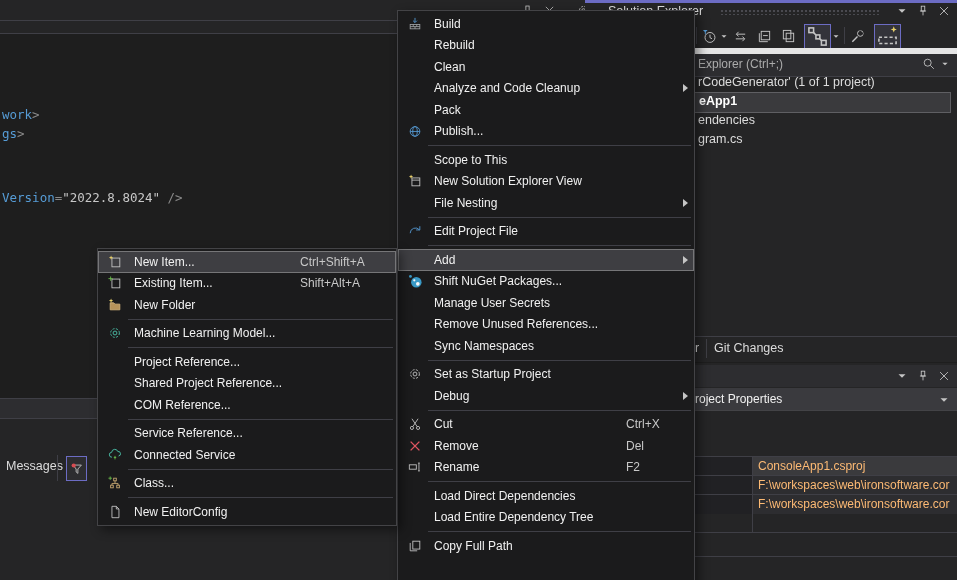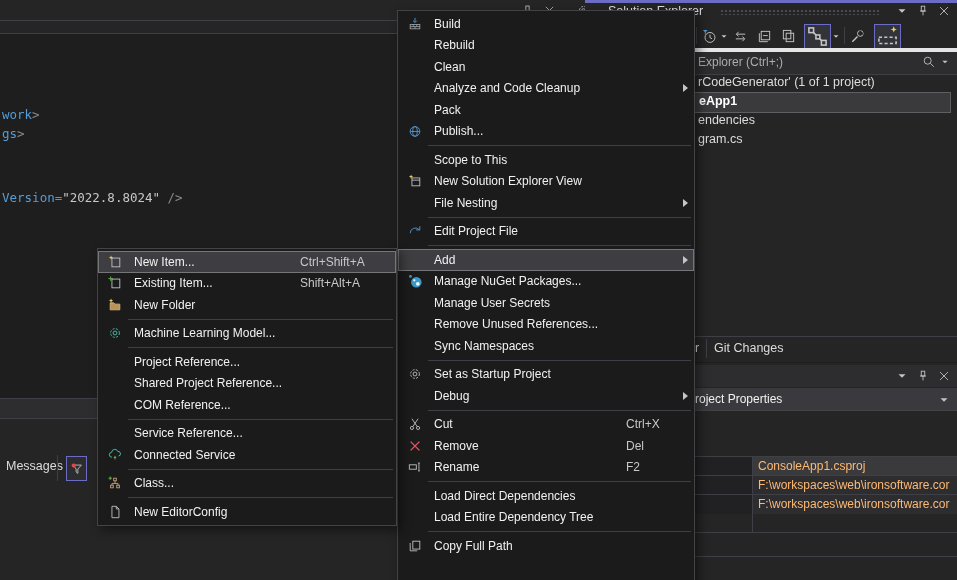--- a/index.html
+++ b/index.html
@@ -29,21 +29,21 @@
   .se-dots{position:absolute;left:135px;top:9px;width:160px;height:6px;
            background-image:radial-gradient(#4A4A50 1px,transparent 1.1px);background-size:4px 4px;}
   .ti{width:14px;height:14px;display:inline-block;}
   .ti svg{width:14px;height:14px;}
   .se-title-icons{position:absolute;right:6px;top:4px;display:flex;gap:7px;}
   .se-toolbar{position:absolute;left:0;top:22px;right:0;height:26px;border-bottom:0;}
   .tb{position:absolute;top:5px;width:18px;height:18px;display:flex;align-items:center;justify-content:center;}
   .tb svg{width:15px;height:15px;}
   .tb-box{position:absolute;top:2px;width:25px;height:23px;border:1px solid #6C6CC4;background:#33333A;display:flex;align-items:center;justify-content:center;}
   .tb-sep{position:absolute;top:5px;width:1px;height:17px;background:#3F3F46;}
-  .se-search{position:absolute;left:0;top:48px;right:0;height:22px;background:#2D2D30;border-top:4px solid #e5e5e5;border-bottom:1px solid #3F3F46;}
+  .se-search{position:absolute;left:0;top:48px;right:0;height:22px;background:#2D2D30;border-top:6px solid #e5e5e5;border-bottom:1px solid #3F3F46;}
   .se-search-text{position:absolute;left:113px;top:3px;font-size:12px;color:#ABABAB;white-space:nowrap;}
   .se-search-icons{position:absolute;right:5px;top:3px;display:flex;gap:2px;align-items:center;}
   .tree-row{position:absolute;left:0;right:0;height:19px;}
   .tree-label{position:absolute;left:113px;top:2px;font-size:12.5px;color:#DCDCDC;white-space:nowrap;}
   .tree-row.sel{left:1px;right:6px;background:#3A3A3D;border:1px solid #5F5F63;}
   .tree-row.sel .tree-label{font-weight:bold;color:#FFFFFF;left:112px;top:1px;}
   .se-tabs{position:absolute;left:0;top:336px;right:0;height:23px;border-top:1px solid #3F3F46;background:#252526;}
   .se-tab-label{position:absolute;top:4px;font-size:12.5px;color:#DCDCDC;white-space:nowrap;}
   .se-tab-vline{position:absolute;top:2px;width:1px;height:19px;background:#3F3F46;}
   
@@ -399,21 +399,21 @@
       </div>
       <div class="mi">
         <span class="mi-icon">
           <svg viewBox="0 0 16 16">
             <circle cx="9.5" cy="9.5" r="6" fill="#3999C6"></circle>
             <circle cx="11.2" cy="11.2" r="2.1" fill="#F6F6F6"></circle>
             <circle cx="7.2" cy="7.2" r="1.3" fill="#F6F6F6"></circle>
             <circle cx="2.8" cy="2.8" r="1.6" fill="#3999C6"></circle>
           </svg>
         </span>
-        <span class="mi-label">Manage NuGet Packages...</span>
+        <span class="mi-label">Shift NuGet Packages...</span>
         <span class="mi-shortcut"></span>
         <span class="mi-arrow"></span>
       </div>
       <div class="mi">
         <span class="mi-icon"></span>
         <span class="mi-label">Manage User Secrets</span>
         <span class="mi-shortcut"></span>
         <span class="mi-arrow"></span>
       </div>
       <div class="mi">

